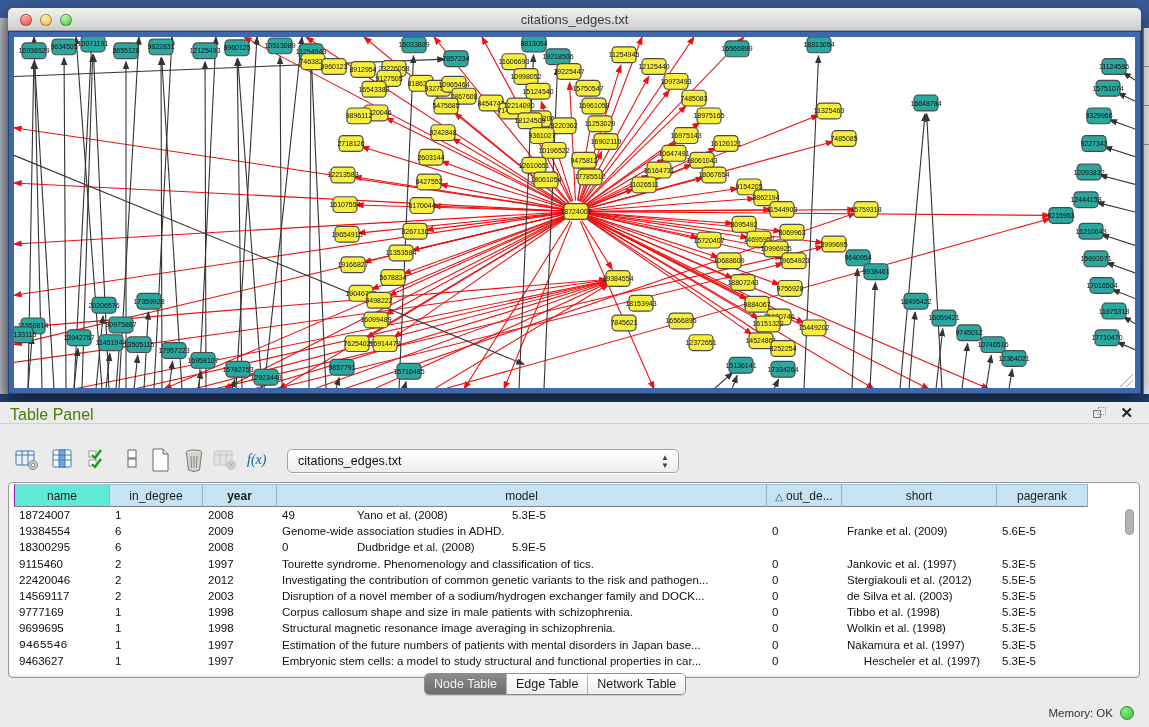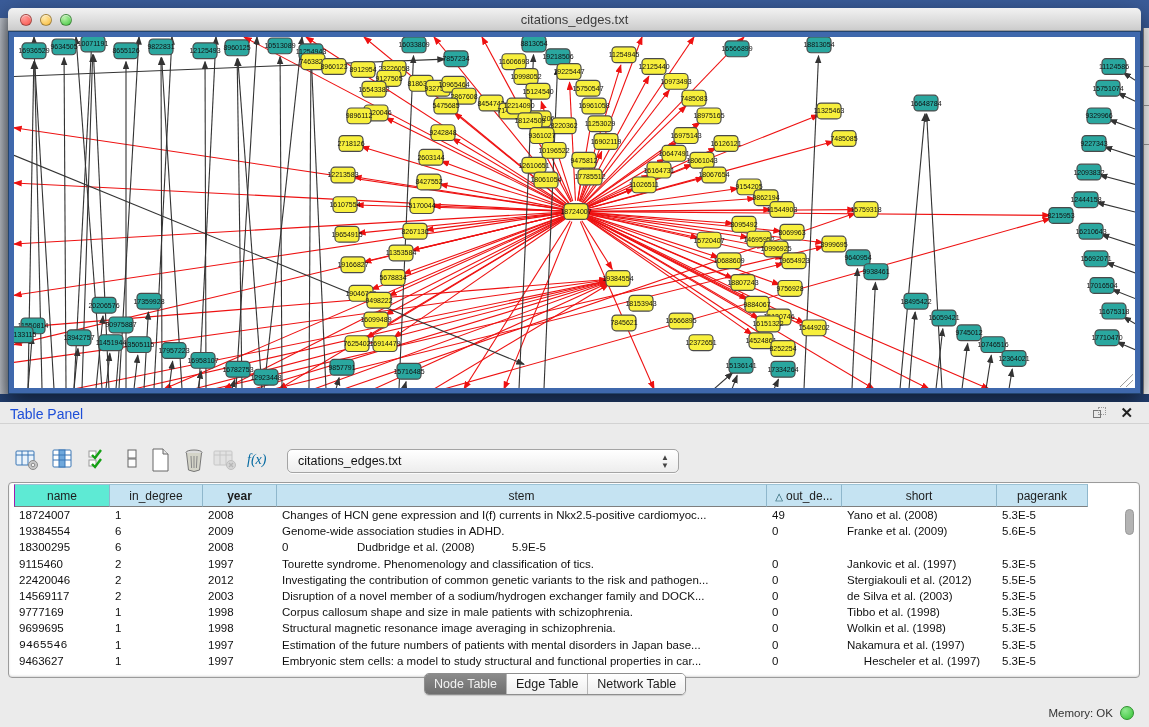--- a/index.html
+++ b/index.html
@@ -31,21 +31,21 @@
   .light.green { background:radial-gradient(circle at 35% 30%,#b8f1a8,#3cc63c); }
 
   .canvas-frame { position:absolute; left:0; top:23px; right:0; bottom:0;
                   background:#3f68ac; border:1px solid #24456f; padding:5px; }
   .graph-canvas { width:100%; height:100%; background:#ffffff; display:block; }
 
   
   .table-panel { position:absolute; left:0; top:402px; width:1149px; height:325px;
                  background:#ebebeb; }
   .panel-head { position:relative; height:22px; border-bottom:1px solid #d2d2d2; }
-  .panel-head .ptitle { position:absolute; left:10px; top:4px; font-size:14px; color:#1d4ed8;text-align:right; }
+  .panel-head .ptitle { position:absolute; left:10px; top:4px; font-size:16px; color:#4d7c0f;text-align:right; }
   .float-icon { position:absolute; right:42px; top:5px; width:14px; height:12px; }
   .float-icon .sq1 { position:absolute; left:0; top:3px; width:8px; height:8px;
                      border:1.5px solid #777; background:#e9e9e9; }
   .float-icon .sq2 { position:absolute; left:5px; top:0; width:8px; height:8px;
                      border:1.5px dotted #999; }
   .close-x { position:absolute; right:16px; top:2px; font-size:15px; font-weight:bold;
              color:#222; line-height:18px; cursor:default; }
 
   .toolbar { position:absolute; left:0; top:23px; width:100%; height:55px; }
   .tb-btn { position:absolute; top:22px; width:26px; height:26px; }
@@ -929,31 +929,30 @@
       <span class="val">citations_edges.txt</span>
       <span class="spin">▲<br>▼</span>
     </div>
   </div>
 
   <div class="table-box">
     <div class="thead" id="thead">
         <div class="th" style="width: 96px;">name</div>
         <div class="th" style="width: 93px;">in_degree</div>
         <div class="th" style="width: 74px; font-weight: bold;">year</div>
-        <div class="th" style="width: 490px;">stem</div>
+        <div class="th" style="width: 490px;">model</div>
         <div class="th" style="width: 75px;"><span class="sortmark">△</span>out_de...</div>
         <div class="th" style="width: 155px;">short</div>
         <div class="th" style="width: 91px;">pagerank</div>
       </div>
     <div class="tbody" id="tbody">
         <div class="tr">
           <div class="td" style="width: 96px;">18724007</div>
           <div class="td" style="width: 93px;">1</div>
           <div class="td" style="width: 74px;">2008</div>
-          <div class="td" style="width: 490px;">Changes of HCN gene expression and I(f) currents in Nkx2.5-positive cardiomyoc...</div>
           <div class="td" style="width: 75px;">49</div>
           <div class="td" style="width: 155px;">Yano et al. (2008)</div>
           <div class="td" style="width: 91px;">5.3E-5</div>
         </div>
         <div class="tr">
           <div class="td" style="width: 96px;">19384554</div>
           <div class="td" style="width: 93px;">6</div>
           <div class="td" style="width: 74px;">2009</div>
           <div class="td" style="width: 490px;">Genome-wide association studies in ADHD.</div>
           <div class="td" style="width: 75px;">0</div>

